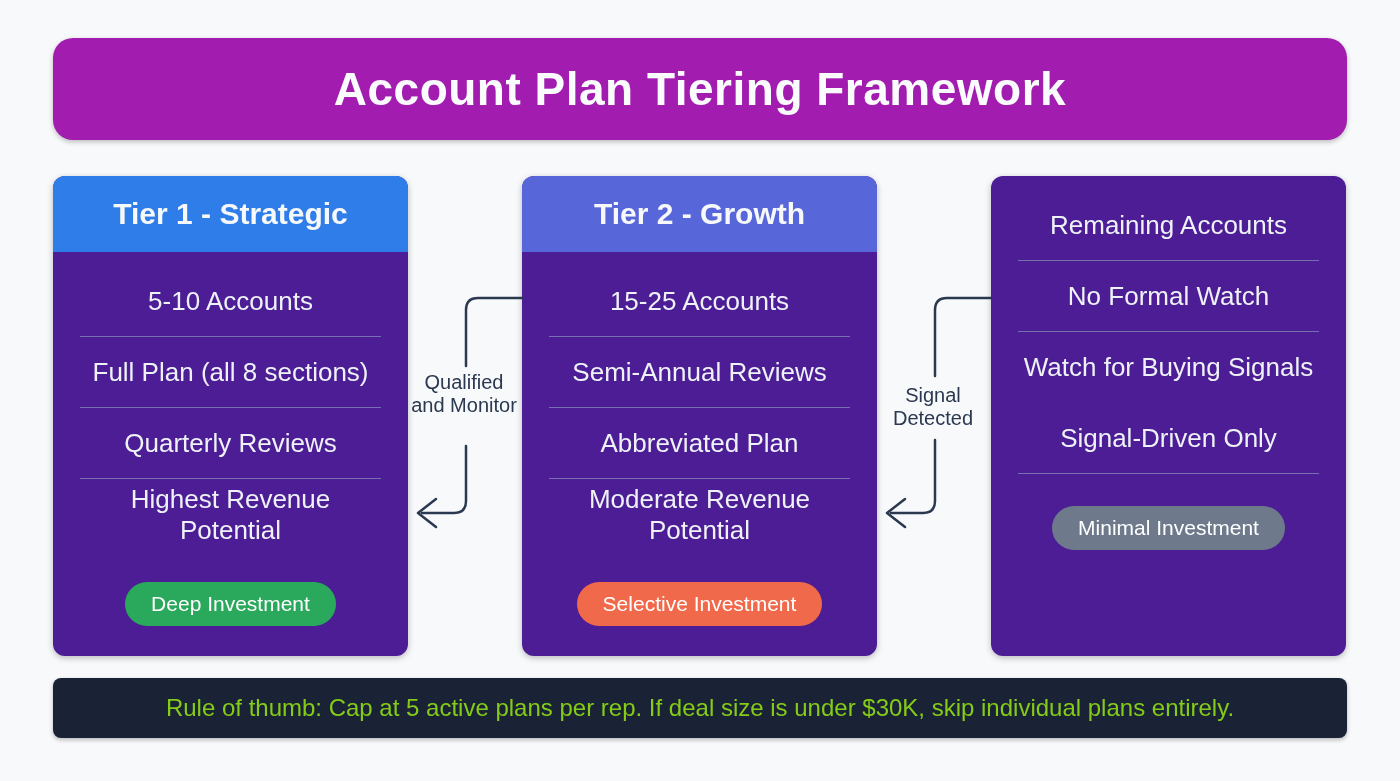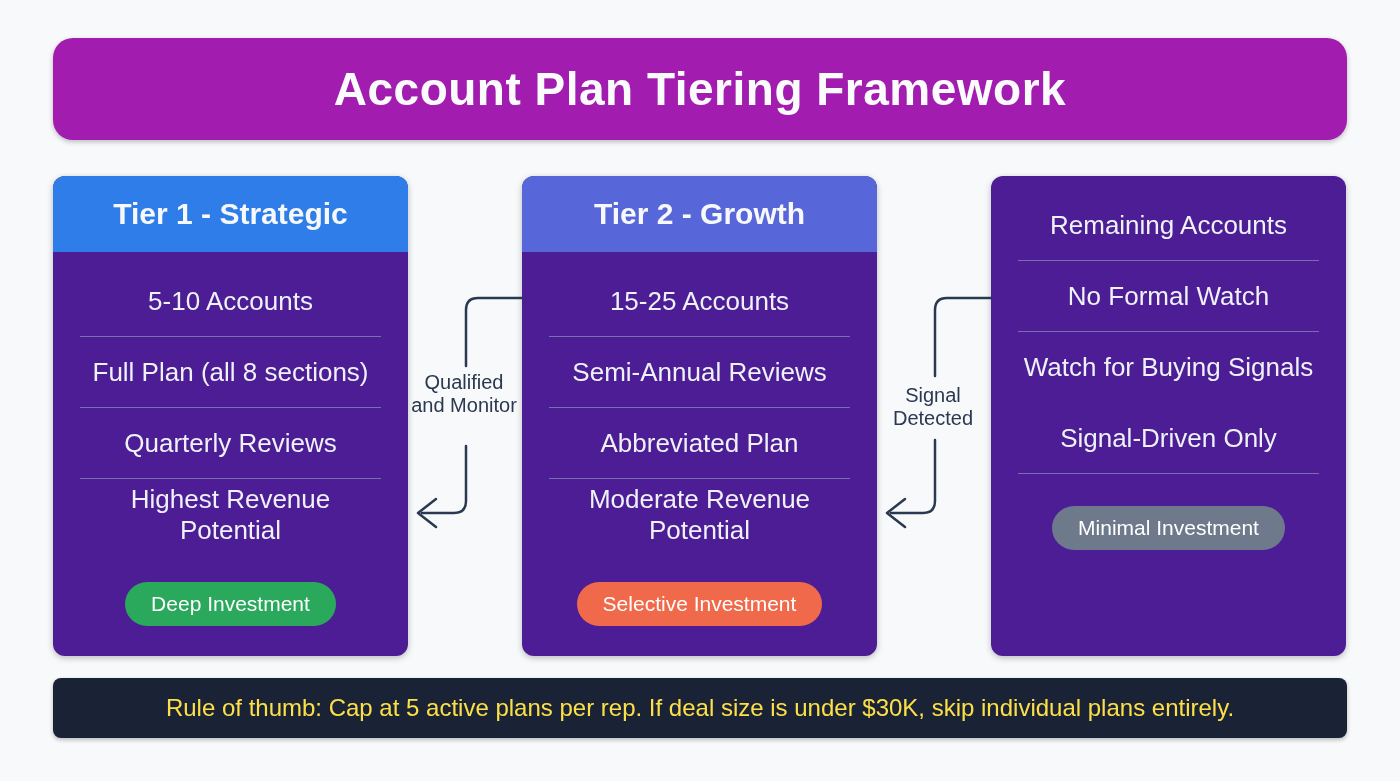--- a/index.html
+++ b/index.html
@@ -71,21 +71,21 @@
   .connector-label.l2 { left: 875px; top: 384px; }
 
   
   .footer-bar {
     position: absolute; left: 53px; top: 678px;
     width: 1294px; height: 60px;
     background: #1a2336; border-radius: 8px;
     display: flex; align-items: center; justify-content: center;
     box-shadow: 0 2px 4px rgba(0,0,0,.25);
   }
-  .footer-bar p { color: #fde047; font-size: 24px; }
+  .footer-bar p { color: #84cc16; font-size: 24px; }
 </style>
 </head>
 <body>
 
 <header class="title-bar">
   <h1>Account Plan Tiering Framework</h1>
 </header>
 
 <section class="card card-1">
   <div class="card-header" style="background-color: rgb(46, 125, 233);">

